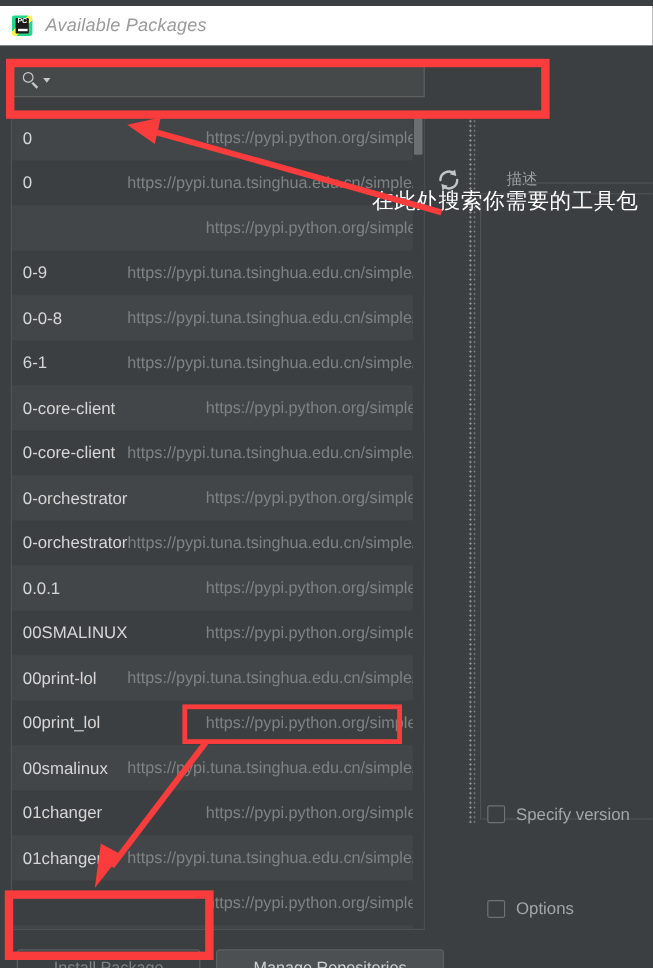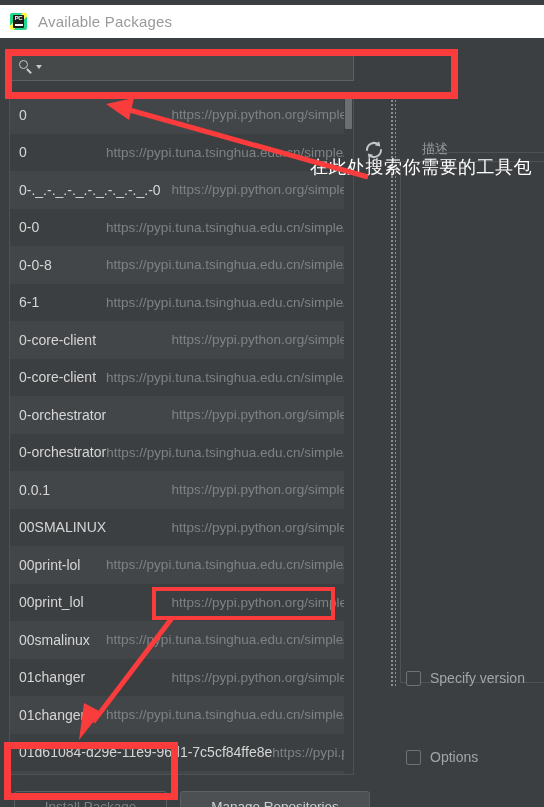--- a/index.html
+++ b/index.html
@@ -18,21 +18,21 @@
   .titlebar{
     position:absolute;left:0;top:5px;width:544px;height:33px;
     background:#ffffff;display:flex;align-items:center;padding-left:10px;box-sizing:border-box;
   }
   .pc-icon{width:17px;height:17px;position:relative;flex:0 0 auto;border-radius:2px;overflow:hidden;
     background:linear-gradient(135deg,#21d789 0%,#21d789 38%,#fcf84a 38%,#fcf84a 60%,#21d789 60%,#21d789 100%);}
   .pc-icon .inner{position:absolute;left:3px;top:2px;width:11px;height:13px;background:#1b1b1b;border-radius:1px;}
   .pc-icon .pc-text{position:absolute;left:3px;top:1px;width:11px;height:9px;color:#fff;font-size:6px;
     font-family:"Liberation Sans",sans-serif;font-weight:bold;line-height:9px;text-align:center;letter-spacing:-.3px;}
   .pc-icon .pc-bar{position:absolute;left:4.5px;top:10.5px;width:8px;height:2px;background:#fff;}
-  .title-text{margin-left:11px;font-size:15px;color:#9a9a9a;letter-spacing:.2px;}
+  .title-text{margin-left:11px;font-size:15px;color:#9a9a9a;letter-spacing:.2px;font-style:italic;}
 
   
   .dialog-body{position:absolute;left:0;top:38px;width:544px;height:769px;background:#3c3f41;}
 
   
   .search-wrap{position:absolute;left:9px;top:14px;width:345px;height:29px;
     background:#45494a;border:1px solid #5e6060;box-sizing:border-box;display:flex;align-items:center;}
   .search-icon{margin-left:8px;width:16px;height:16px;position:relative;flex:0 0 auto;}
   .search-icon .ring{position:absolute;left:1px;top:1px;width:9px;height:9px;border:1.7px solid #c8c8c8;border-radius:50%;box-sizing:border-box;}
   .search-icon .handle{position:absolute;left:9px;top:9px;width:6px;height:1.8px;background:#c8c8c8;transform:rotate(45deg);transform-origin:left center;}
@@ -123,25 +123,24 @@
       <div class="list-inner" id="list-inner">
           <div class="row odd">
             <span class="pkg-name">0</span>
             <span class="pkg-url">https://pypi.python.org/simple</span>
           </div>
           <div class="row even">
             <span class="pkg-name">0</span>
             <span class="pkg-url">https://pypi.tuna.tsinghua.edu.cn/simple/</span>
           </div>
           <div class="row odd">
-            <span class="pkg-name">0-._.-._.-._.-._.-._.-._.-0</span>
-            <span class="pkg-url">https://pypi.python.org/simple</span>
-          </div>
-          <div class="row even">
-            <span class="pkg-name">0-0</span>
+            <span class="pkg-url">https://pypi.python.org/simple</span>
+          </div>
+          <div class="row even">
+            <span class="pkg-name">0-9</span>
             <span class="pkg-url">https://pypi.tuna.tsinghua.edu.cn/simple/</span>
           </div>
           <div class="row odd">
             <span class="pkg-name">0-0-8</span>
             <span class="pkg-url">https://pypi.tuna.tsinghua.edu.cn/simple/</span>
           </div>
           <div class="row even">
             <span class="pkg-name">6-1</span>
             <span class="pkg-url">https://pypi.tuna.tsinghua.edu.cn/simple/</span>
           </div>
@@ -183,21 +182,20 @@
           </div>
           <div class="row even">
             <span class="pkg-name">01changer</span>
             <span class="pkg-url">https://pypi.python.org/simple</span>
           </div>
           <div class="row odd">
             <span class="pkg-name">01changer</span>
             <span class="pkg-url">https://pypi.tuna.tsinghua.edu.cn/simple/</span>
           </div>
           <div class="row even">
-            <span class="pkg-name">01d61084-d29e-11e9-96d1-7c5cf84ffe8e</span>
             <span class="pkg-url">https://pypi.python.org/simple</span>
           </div>
           <div class="row odd"></div>
         </div>
       <div class="list-scroll-track">
         <div class="list-scroll-thumb"></div>
       </div>
     </div>
 
     <div class="refresh-btn">

